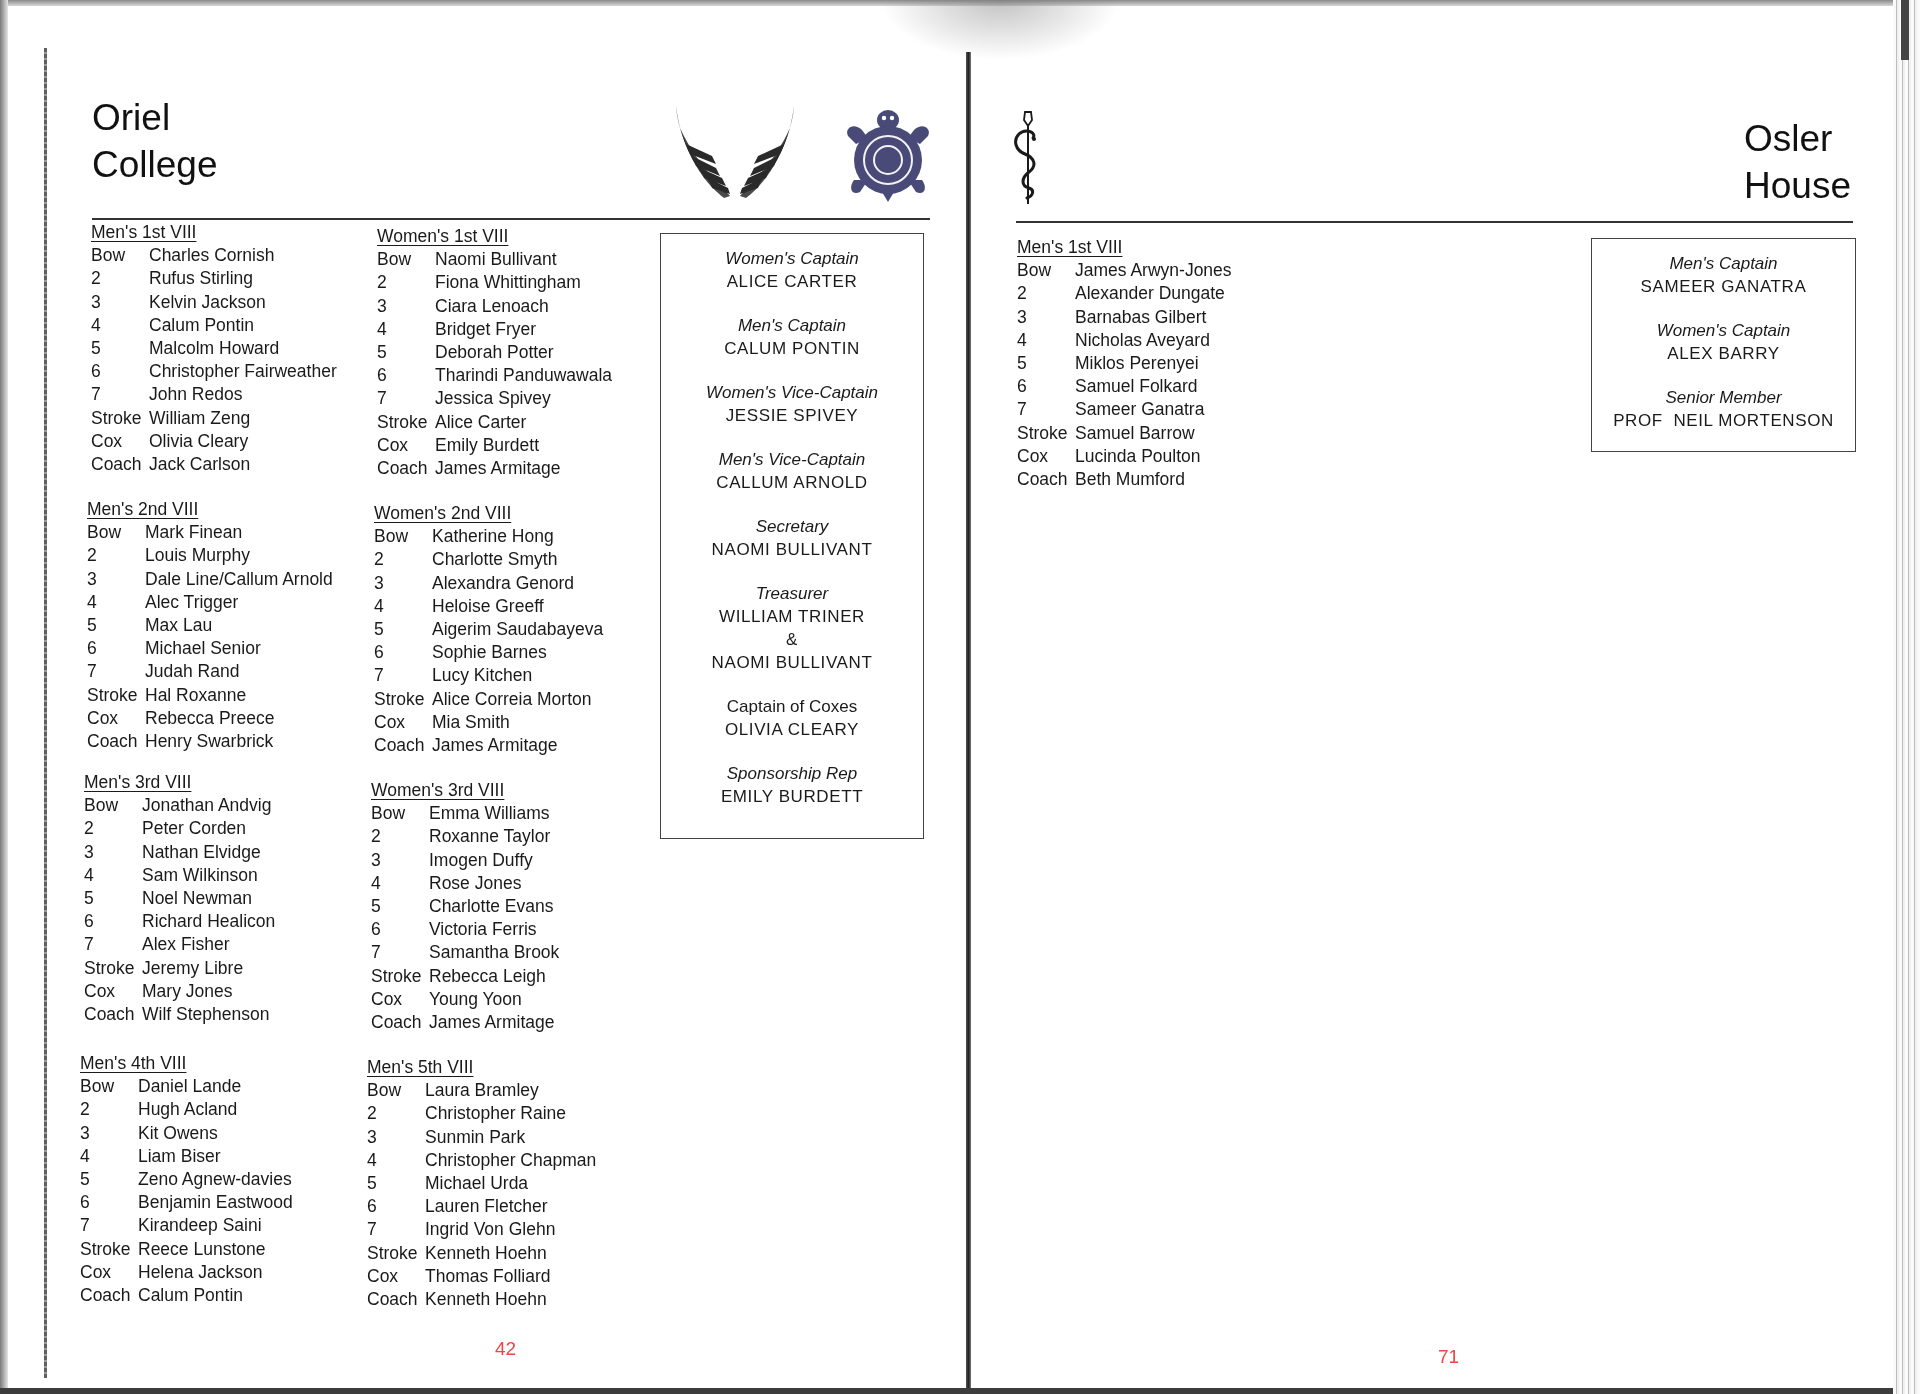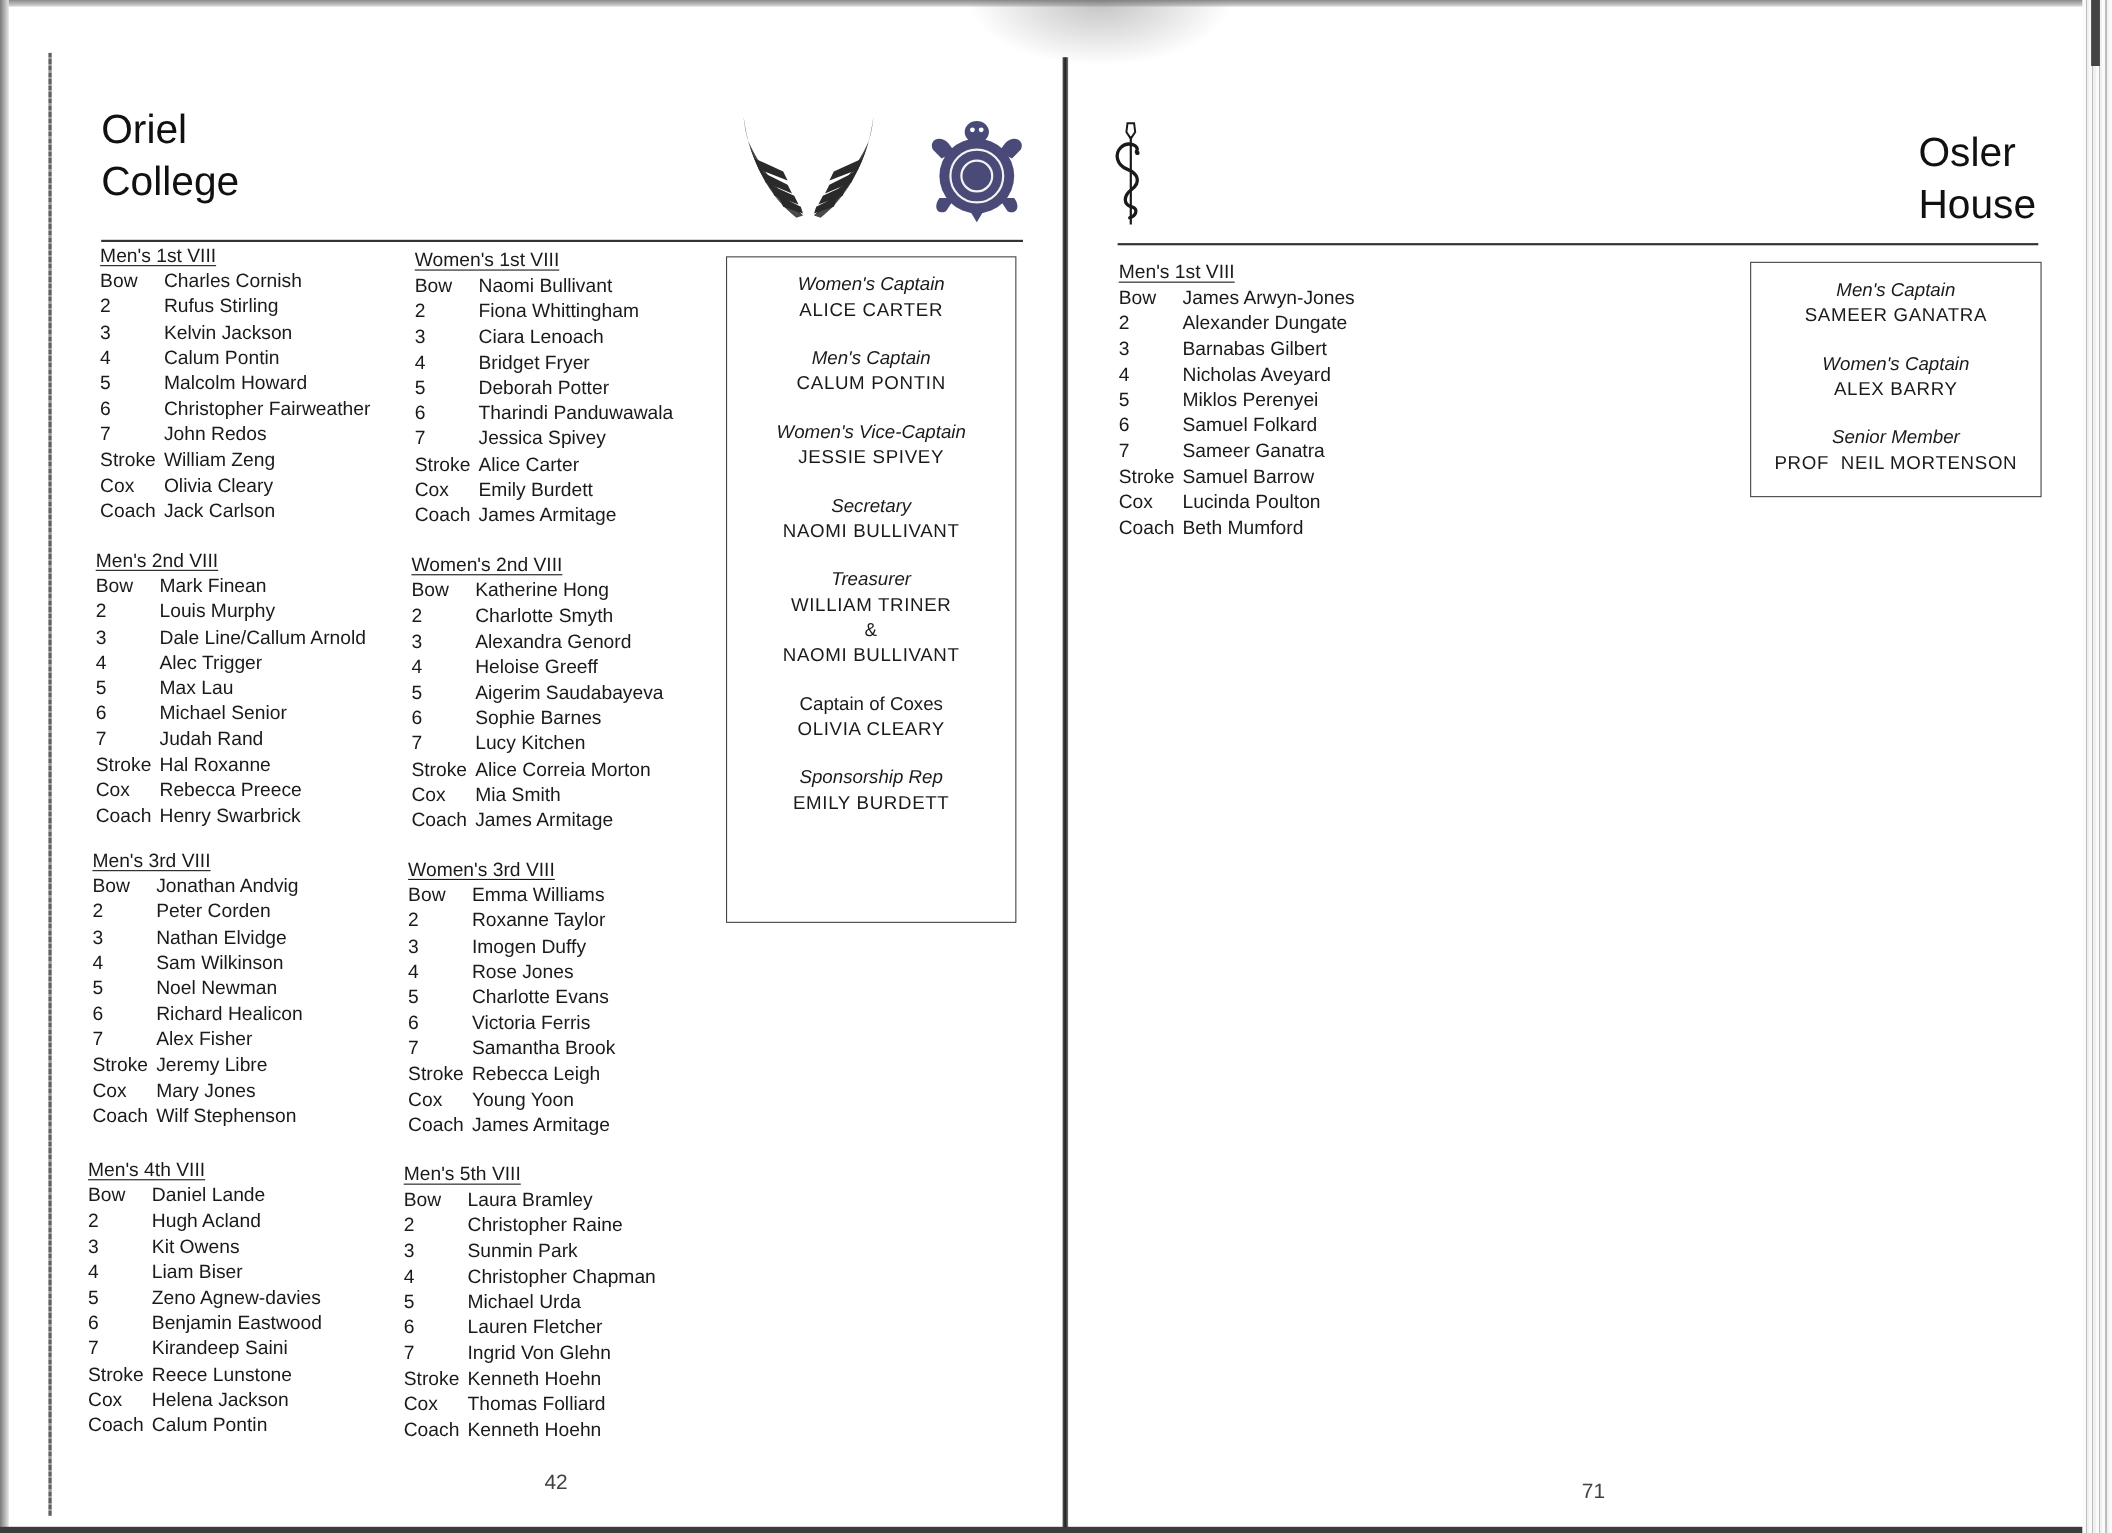--- a/index.html
+++ b/index.html
@@ -31,21 +31,21 @@
   .crew-row { display: flex; white-space: nowrap; }
   .seat { width: 58px; flex: 0 0 58px; }
 
   .officer-box { position: absolute; border: 1.5px solid #444; text-align: center; font-size: 17px; }
   .officer { margin-bottom: 21px; }
   .officer:last-child { margin-bottom: 0; }
   .role { font-style: italic; line-height: 23px; display: block; }
   .role.plain { font-style: normal; }
   .holder { display: block; line-height: 23px; letter-spacing: 0.6px; }
 
-  .page-number { position: absolute; font-size: 19px; color: #404040; }
+  .page-number { position: absolute; font-size: 19px; color: #ef4444; }
 
   .logo { position: absolute; }
 </style>
 </head>
 <body>
 
 <div class="top-edge"></div>
 <div class="top-shadow"></div>
 <div class="left-edge"></div>
 <div class="left-rule"></div>
@@ -455,20 +455,24 @@
     </div>
     <div class="officer">
       <span class="role">Men's Captain</span>
       <span class="holder">CALUM PONTIN</span>
     </div>
     <div class="officer">
       <span class="role">Women's Vice-Captain</span>
       <span class="holder">JESSIE SPIVEY</span>
     </div>
     <div class="officer">
+      <span class="role">Men's Vice-Captain</span>
+      <span class="holder">CALLUM ARNOLD</span>
+    </div>
+    <div class="officer">
       <span class="role">Secretary</span>
       <span class="holder">NAOMI BULLIVANT</span>
     </div>
     <div class="officer">
       <span class="role">Treasurer</span>
       <span class="holder">WILLIAM TRINER</span>
       <span class="holder">&amp;</span>
       <span class="holder">NAOMI BULLIVANT</span>
     </div>
     <div class="officer">

